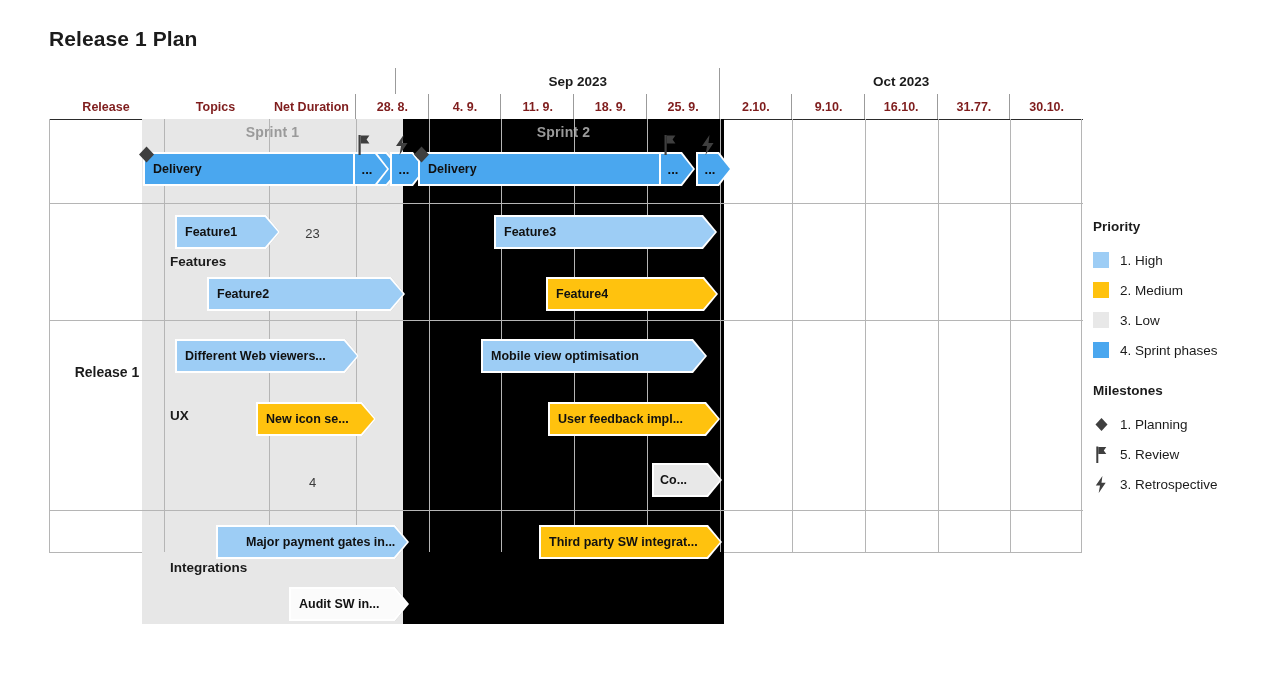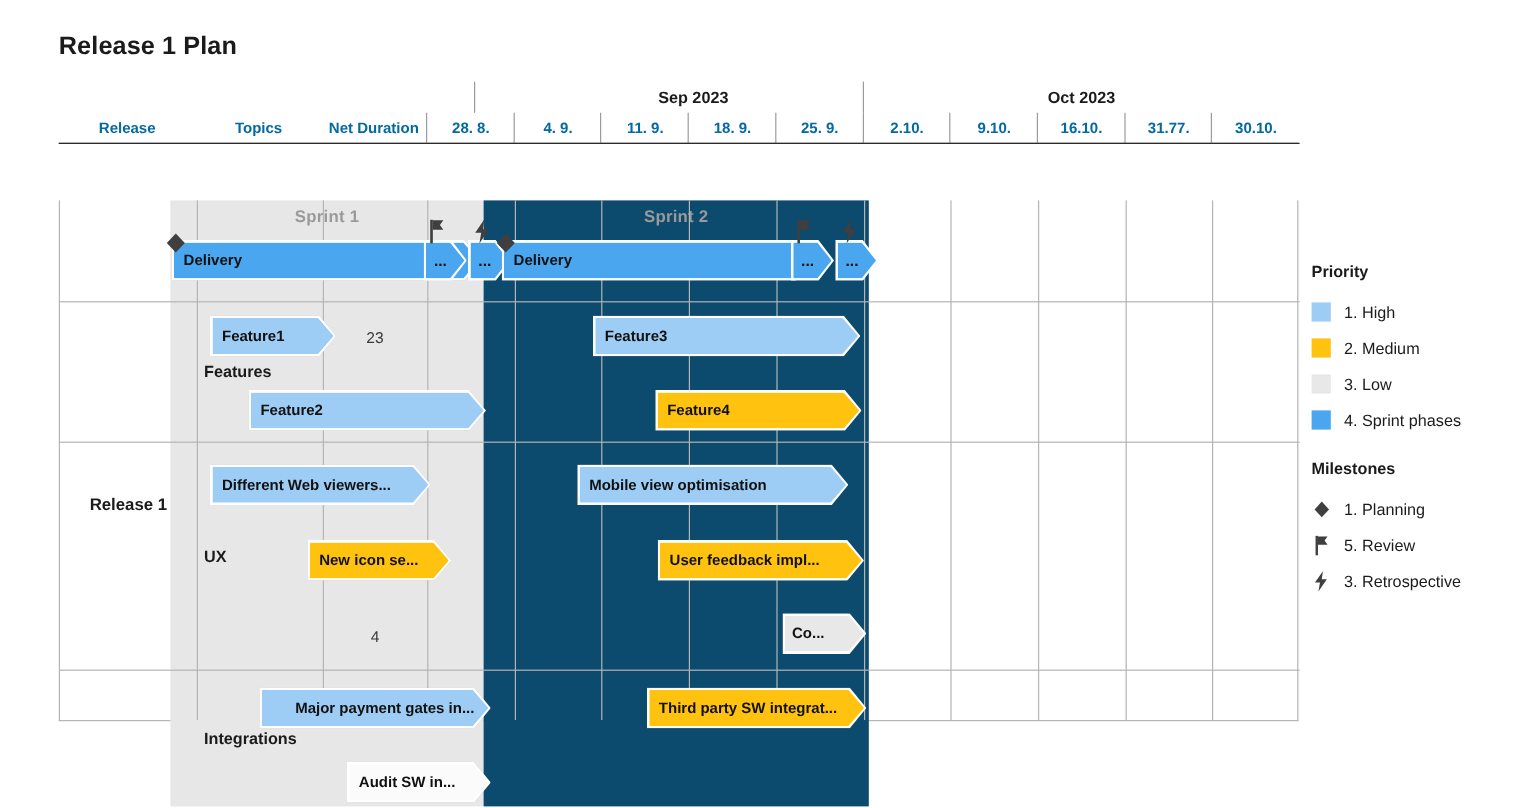--- a/index.html
+++ b/index.html
@@ -12,37 +12,37 @@
 
   
   #gantt{position:absolute;left:49px;top:68px;width:1033px;height:557px;}
 
   
 
   .hdr-month{position:absolute;top:0;height:26px;font-size:13.5px;font-weight:bold;display:flex;align-items:center;justify-content:center;color:#1b1b1b;}
   .hdr-month.sep{left:306px;width:363.5px;border-left:1px solid #9b9b9b;margin-left:40px;}
   .hdr-month.oct{left:669.5px;width:363.5px;border-left:1px solid #9b9b9b;}
 
-  .colhdr{position:absolute;top:26px;height:25px;font-size:12.5px;font-weight:bold;display:flex;align-items:center;justify-content:center;color:#0369a1;border-bottom:1px solid #2b2b2b;}
+  .colhdr{position:absolute;top:26px;height:25px;font-size:12.5px;font-weight:bold;display:flex;align-items:center;justify-content:center;color:#7f1d1d;border-bottom:1px solid #2b2b2b;}
   .colhdr.label{border-bottom:1px solid #2b2b2b;}
   .colhdr.date{border-left:1px solid #9b9b9b;}
   .colhdr.date.last{border-right:0;}
 
   #headrule{position:absolute;left:0;top:51px;width:1033px;height:0;border-top:1px solid #2b2b2b;}
 
   
-  #body{position:absolute;left:0;top:51px;width:1033px;height:434px;border-left:1px solid #b5b5b5;border-right:1px solid #b5b5b5;border-bottom:1px solid #b5b5b5;box-sizing:border-box;margin-top:48px;}
+  #body{position:absolute;left:0;top:51px;width:1033px;height:434px;border-left:1px solid #b5b5b5;border-right:1px solid #b5b5b5;border-bottom:1px solid #b5b5b5;box-sizing:border-box;}
 
   .vline{position:absolute;top:0;bottom:0;width:0;border-left:1px solid #b5b5b5;}
   .hline{position:absolute;left:0;width:1033px;height:0;border-top:1px solid #b5b5b5;}
 
   
   .band{position:absolute;box-sizing:border-box;}
   .band.s1{background:#e7e7e7;}
-  .band.s2{background:#0c4a6e;}
+  .band.s2{background:#000000;}
   .band-label{position:absolute;top:5px;width:100%;text-align:center;font-size:14px;font-weight:bold;color:#9a9a9a;letter-spacing:.2px;}
 
   
   .cell{position:absolute;display:flex;align-items:center;box-sizing:border-box;}
   .release-cell{left:0;top:0;width:114px;height:506px;justify-content:center;font-size:14px;font-weight:bold;color:#1b1b1b;}
   .topic-cell{left:114px;width:105px;padding-left:6px;font-size:13.5px;font-weight:bold;color:#1b1b1b;}
   .dur-cell{left:219px;width:87px;justify-content:center;font-size:13px;color:#3a3a3a;}
 
   
   .bar{position:absolute;height:34px;display:flex;align-items:center;box-sizing:border-box;

